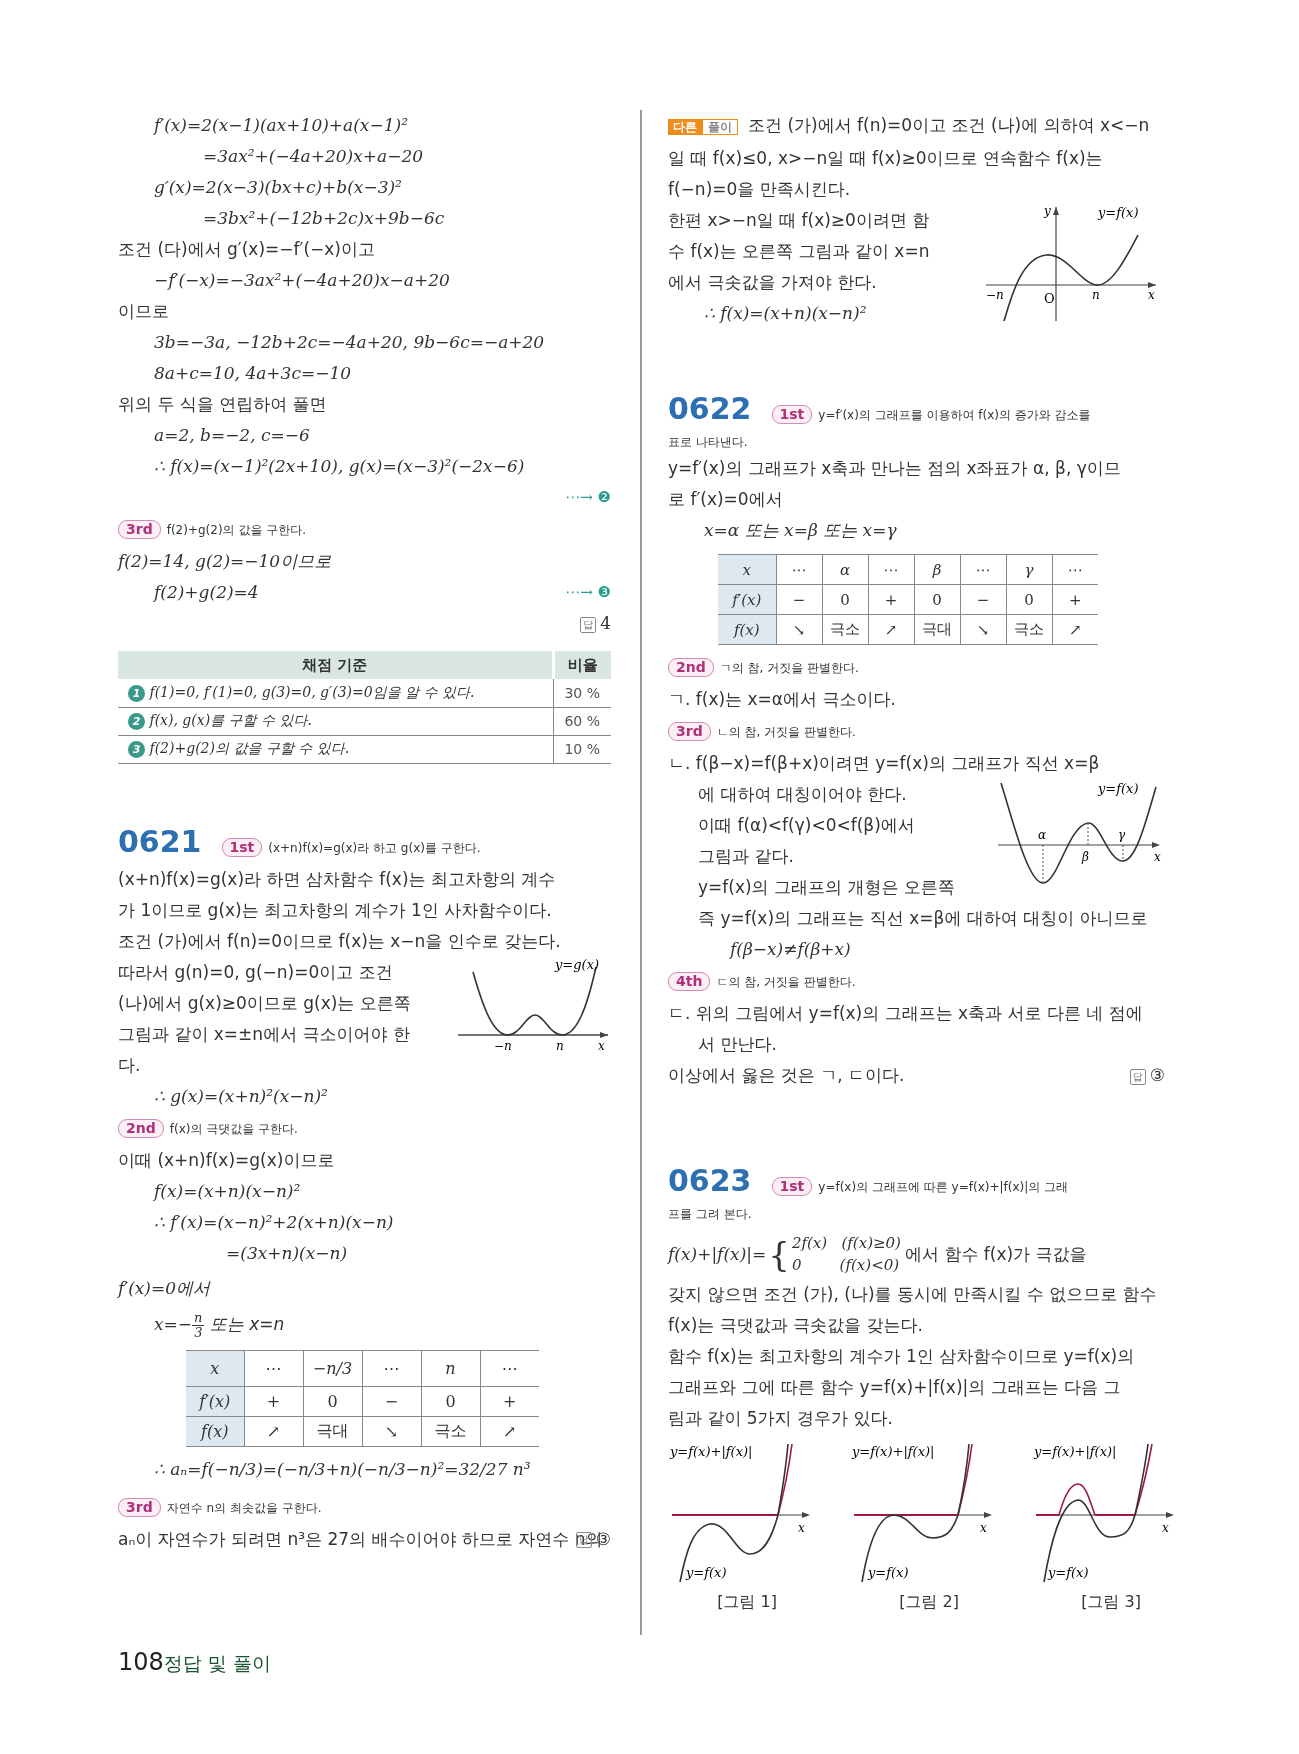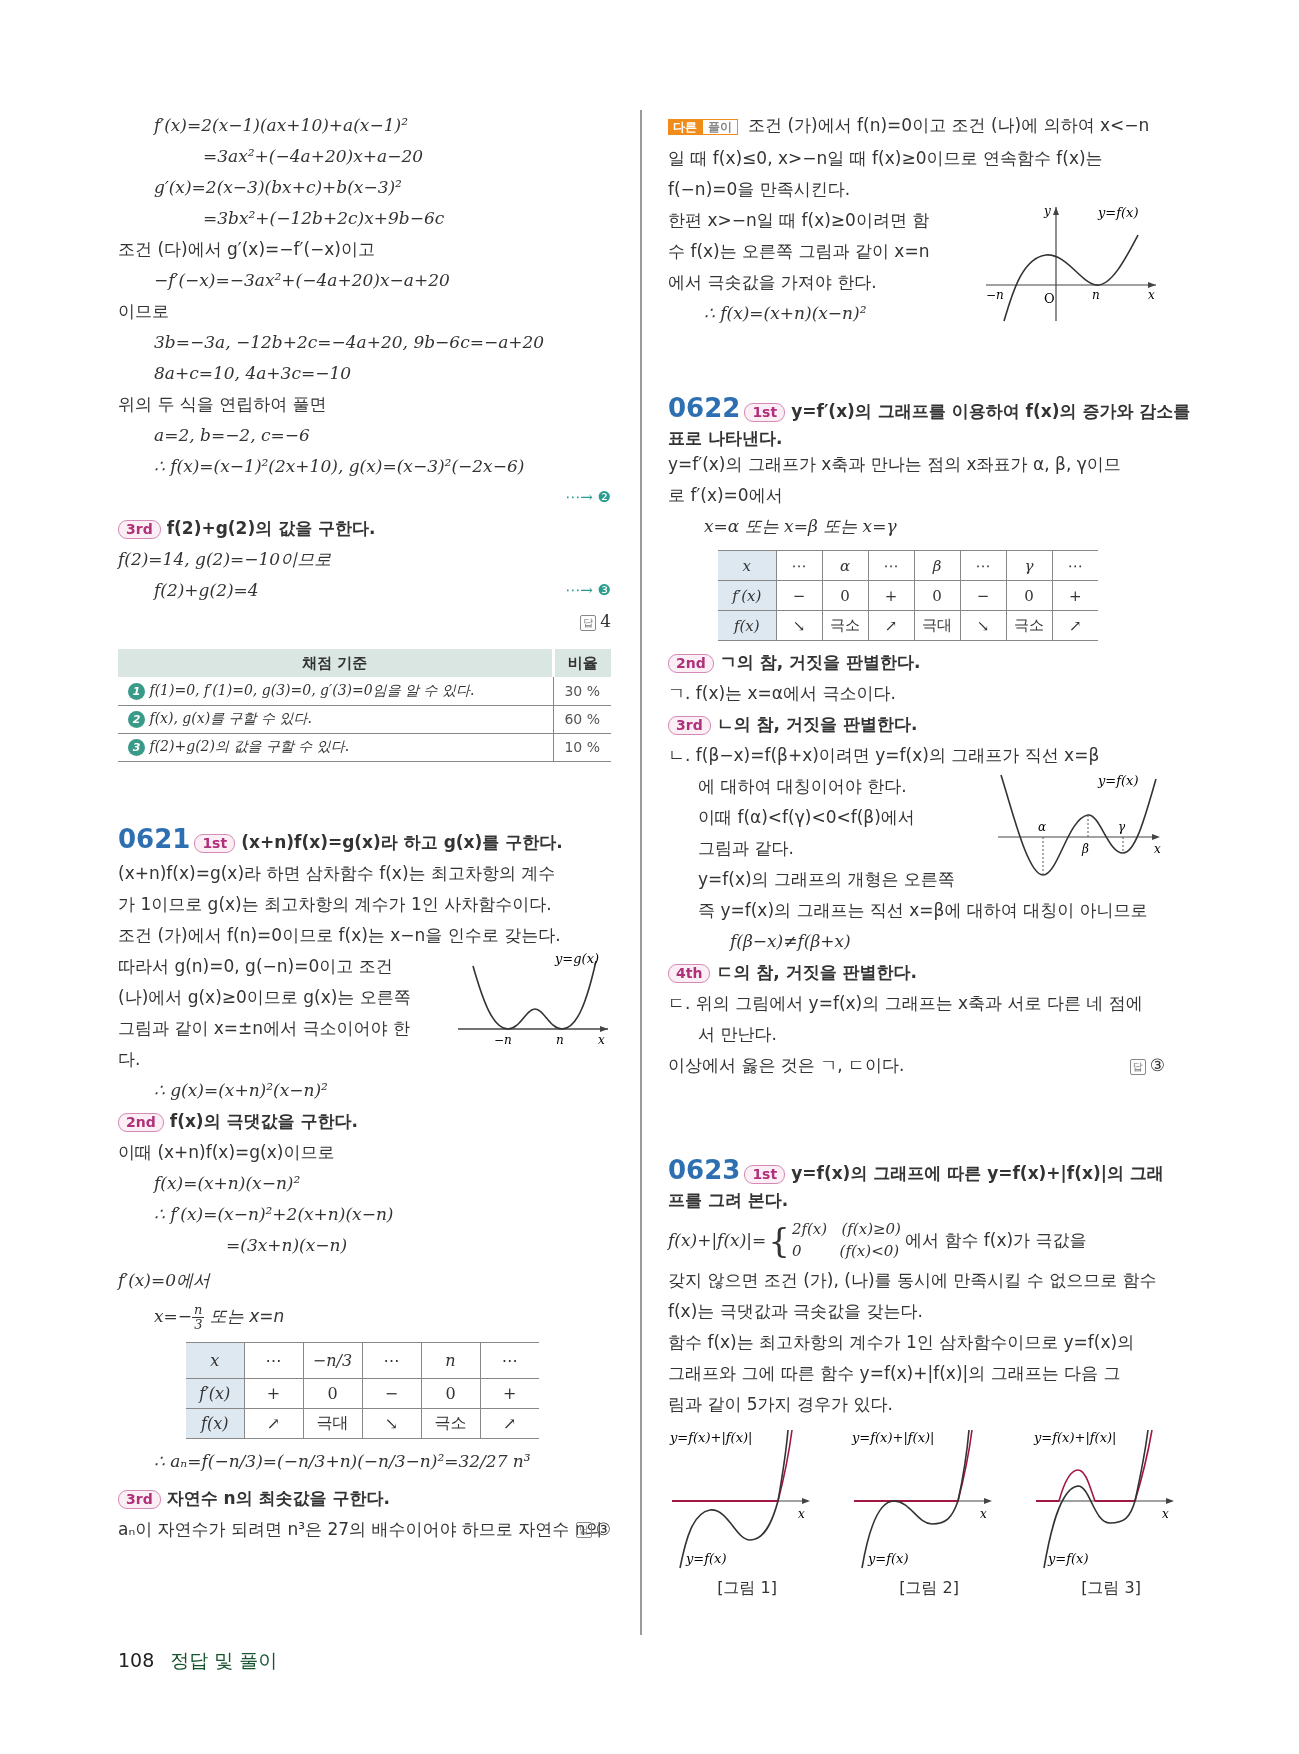--- a/index.html
+++ b/index.html
@@ -7,43 +7,43 @@
   .col { position: absolute; top: 110px; }
   .left { left: 118px; width: 493px; }
   .right { left: 668px; width: 497px; }
   .divider { position: absolute; left: 640px; top: 110px; width: 2px; height: 1525px; background: #9a9a9a; }
   .ln { font-size: 17px; line-height: 31px; white-space: nowrap; }
   .ind1 { padding-left: 36px; }
   .ind2 { padding-left: 85px; }
   .kr { font-family: "DejaVu Sans", sans-serif; }
   .math { font-family: "DejaVu Serif", serif; font-style: italic; }
   .step { display: inline-block; font-family: "DejaVu Sans", sans-serif; font-weight: bold; font-size: 14px; color: #b0307a; border: 1.5px solid #d48ab6; border-radius: 9px; padding: 0 7px; line-height: 17px; margin-right: 6px; background: #fbeef5; }
-  .bold { font-family: "DejaVu Sans", sans-serif; font-weight: bold; font-size: 17px; color: #333; }
-  .pnum { font-family: "DejaVu Sans", sans-serif; font-weight: bold; font-size: 26px; color: #2d6fb0; margin-right: 4px; }
+  .bold { font-family: "DejaVu Sans", sans-serif; font-weight: normal; font-size: 12px; color: #333; }
+  .pnum { font-family: "DejaVu Sans", sans-serif; font-weight: bold; font-size: 30px; color: #2d6fb0; margin-right: 20px; }
   .right-mark { text-align: right; font-size: 15px; color: #2a9d8f; }
   .marker { display: inline-block; width: 17px; height: 17px; border-radius: 50%; background: #3a9a8a; color: #fff; font-size: 11px; text-align: center; line-height: 17px; font-family: "DejaVu Sans", sans-serif; font-weight: bold; }
   .ans { text-align: right; font-size: 17px; }
   .ans-icon { display: inline-block; width: 16px; height: 16px; border: 1.5px solid #888; border-radius: 2px; font-size: 10px; line-height: 13px; text-align: center; color: #777; margin-right: 4px; vertical-align: middle; font-family: "DejaVu Sans", sans-serif; }
   table.grade { width: 493px; border-collapse: collapse; font-size: 14px; margin-top: 12px; }
   table.grade th { background: #d9e6e2; font-family: "DejaVu Sans", sans-serif; font-size: 15px; height: 28px; font-weight: bold; }
   table.grade td { height: 28px; border-bottom: 1.5px solid #888; padding-left: 10px; }
   table.grade td.pct { text-align: center; padding-left: 0; border-left: 1.5px solid #888; font-family: "DejaVu Sans", sans-serif; color: #555; }
   table.grade th.pct { border-left: 3px solid #fff; width: 58px; }
   table.var { border-collapse: collapse; font-size: 16px; }
   table.var td { border-top: 1.5px solid #888; border-bottom: 1.5px solid #888; border-left: 1.5px solid #888; text-align: center; height: 30px; }
   table.var td:first-child { border-left: none; background: #dde8f0; font-style: italic; }
   .frac { display: inline-block; vertical-align: middle; text-align: center; font-size: 13px; line-height: 14px; }
   .frac span { display: block; }
   .frac .num { border-bottom: 1px solid #333; padding: 0 2px; }
   .alt-badge { display: inline-block; font-family: "DejaVu Sans", sans-serif; font-size: 12px; font-weight: bold; margin-right: 10px; }
   .alt-badge .a { background: #f08c1a; color: #fff; padding: 1px 5px; }
   .alt-badge .b { border: 1.5px solid #f08c1a; color: #888; padding: 0 5px; background: #fff; }
   .graph-row { position: relative; }
   .footer { position: absolute; left: 118px; top: 1648px; font-family: "DejaVu Sans", sans-serif; }
-  .footer .pg { font-size: 19px; color: #222; margin-right: 16px; }
+  .footer .pg { font-size: 24px; color: #222; margin-right: 0; }
   .footer .lbl { font-size: 19px; color: #14532d; }
   svg text { font-family: "DejaVu Serif", serif; font-style: italic; }
 </style>
 </head>
 <body>
 
 <div class="divider"></div>
 
 <div class="col left">
   <div class="ln math ind1">f′(x)=2(x−1)(ax+10)+a(x−1)²</div>

